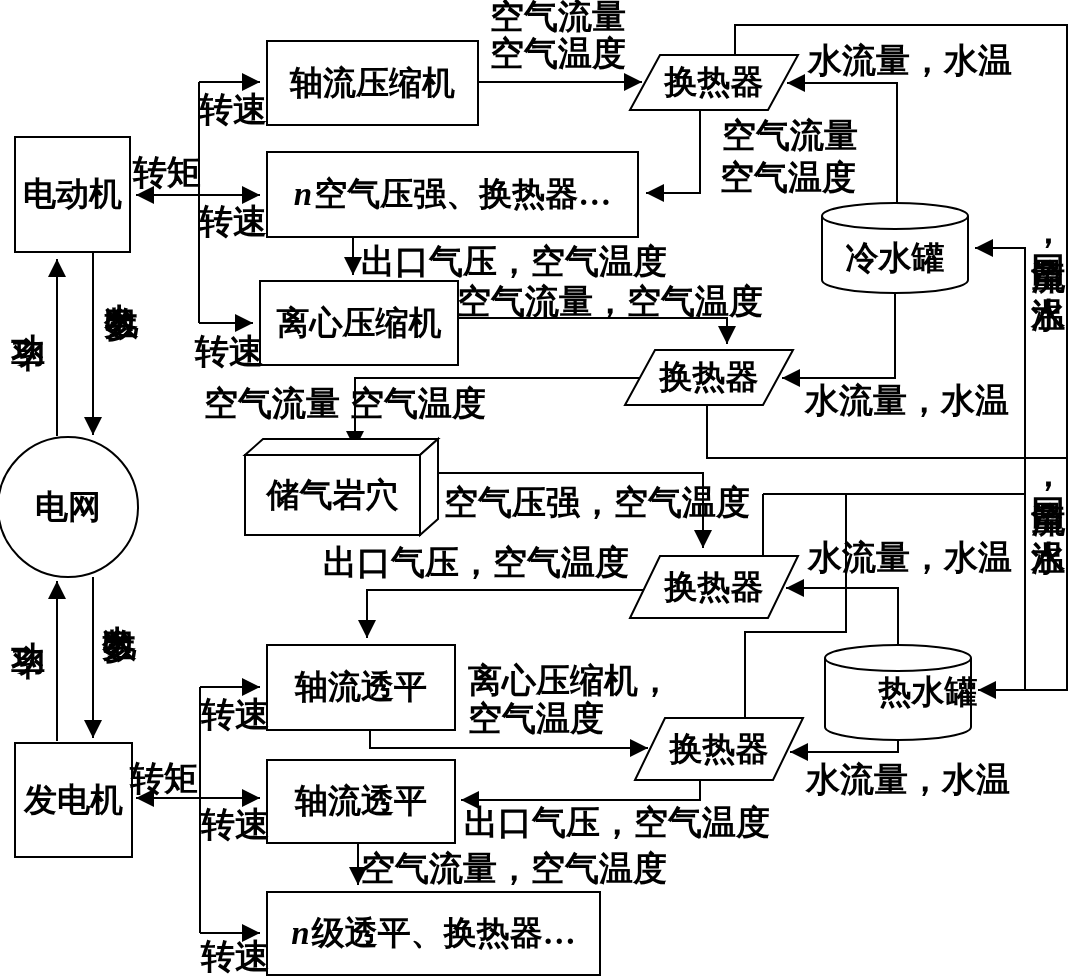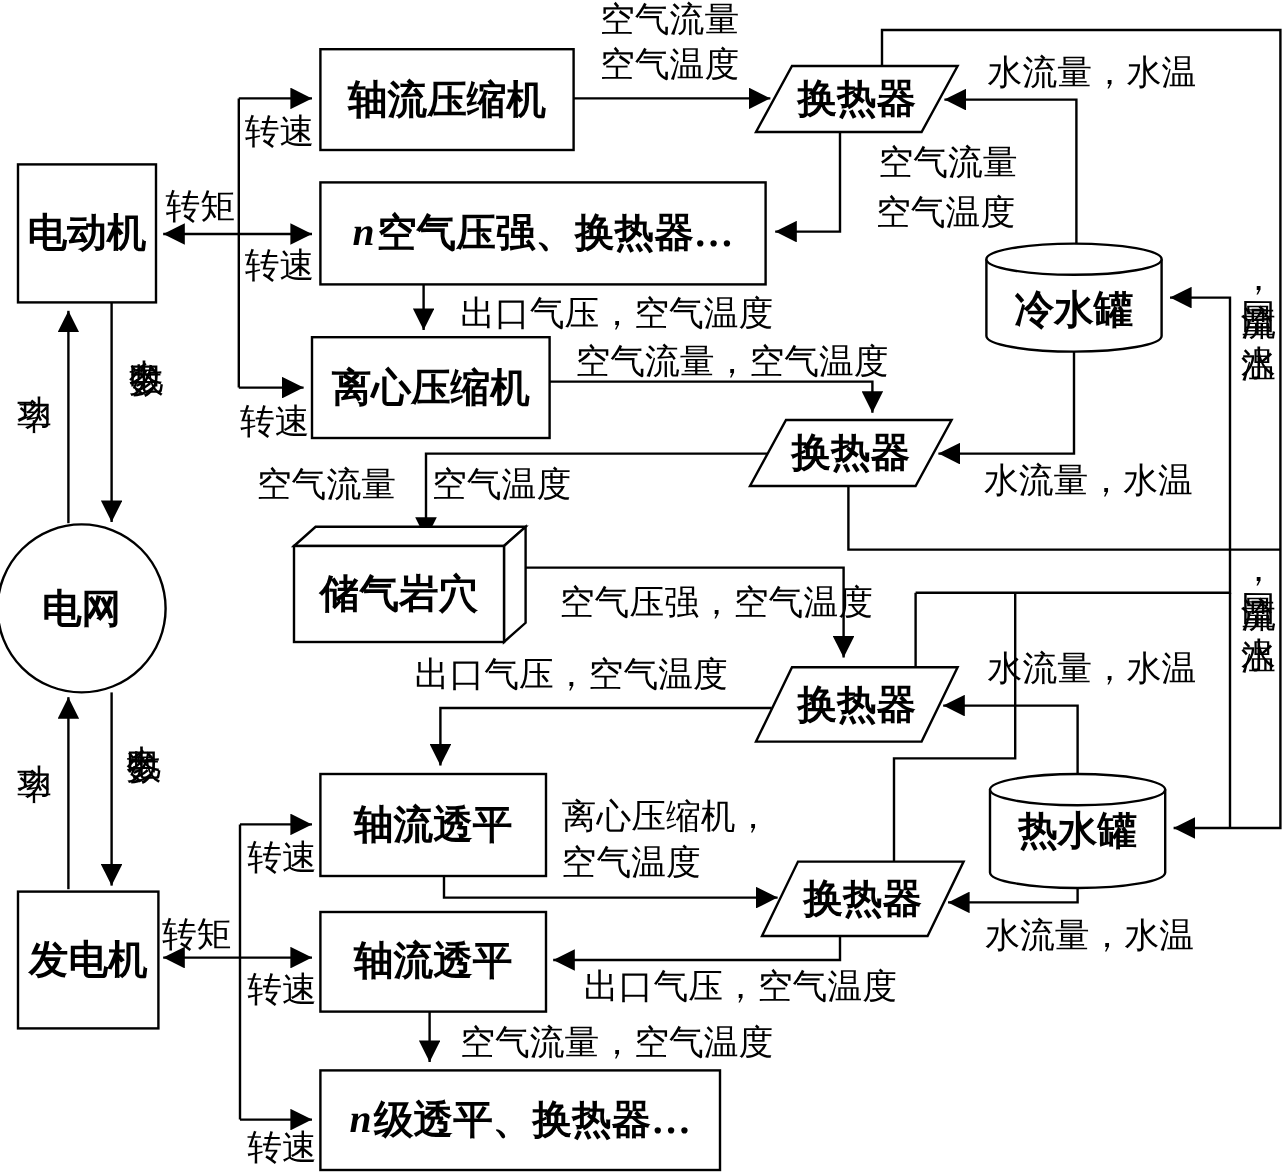--- a/index.html
+++ b/index.html
@@ -1,20 +1,20 @@
 <!DOCTYPE html>
 <html><head>
 <meta charset="utf-8">
 <style>
   html,body{margin:0;padding:0;background:#ffffff;}
   #stage{position:relative;width:1071px;height:978px;background:#ffffff;overflow:hidden;
          font-family:"Liberation Serif", serif;color:#000;}
   #wires{position:absolute;left:0;top:0;width:1071px;height:978px;}
   .lbl{position:absolute;display:flex;align-items:center;justify-content:center;
-       font-size:29px;font-weight:400;line-height:1.05;white-space:nowrap;}
+       font-size:34px;font-weight:700;line-height:1.05;white-space:nowrap;}
   .lbl.left{justify-content:flex-start;}
   .node{position:absolute;display:flex;align-items:center;justify-content:center;
         font-size:33px;font-weight:600;white-space:nowrap;}
   .vert{writing-mode:vertical-rl;text-orientation:upright;letter-spacing:2px;
         justify-content:flex-start;align-items:center;display:flex;}
   .ital{font-style:italic;font-family:"Liberation Serif", serif;padding-right:2px;}
 </style>
 </head>
 <body>
 
@@ -121,21 +121,21 @@
     <span class="ital">n</span>
       <span>空气压强、换热器…</span>
   </div>
   <div class="node" style="left:260px;top:281px;width:198px;height:84px;">离心压缩机</div>
   <div class="node" style="left:245px;top:455px;width:175px;height:80px;">储气岩穴</div>
   <div class="node" style="left:630px;top:55px;width:168px;height:55px;">换热器</div>
   <div class="node" style="left:625px;top:350px;width:168px;height:55px;">换热器</div>
   <div class="node" style="left:630px;top:556px;width:168px;height:62px;">换热器</div>
   <div class="node" style="left:635px;top:718px;width:168px;height:62px;">换热器</div>
   <div class="node" style="left:822px;top:203px;width:146px;height:111px;">冷水罐</div>
-  <div class="node" style="left:825px;top:645px;width:146px;height:95px;">热水罐</div>
+  <div class="node" style="left:825px;top:645px;width:146px;height:95px;padding-left:30px;">热水罐</div>
   <div class="node" style="left:267px;top:645px;width:188px;height:85px;">轴流透平</div>
   <div class="node" style="left:267px;top:760px;width:188px;height:83px;">轴流透平</div>
   <div class="node" style="left:267px;top:892px;width:333px;height:83px;">
     <span class="ital">n</span>
       <span>级透平、换热器…</span>
   </div>
 
   <div class="lbl" style="left:136px;top:157px;width:62px;height:32px;">转矩</div>
   <div class="lbl" style="left:201px;top:94px;width:64px;height:32px;">转速</div>
   <div class="lbl" style="left:201px;top:206px;width:64px;height:32px;">转速</div>

